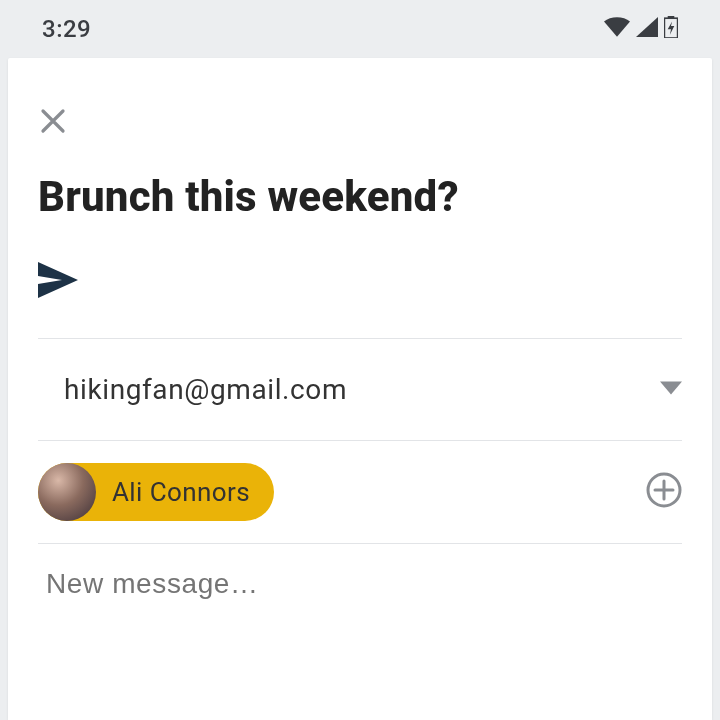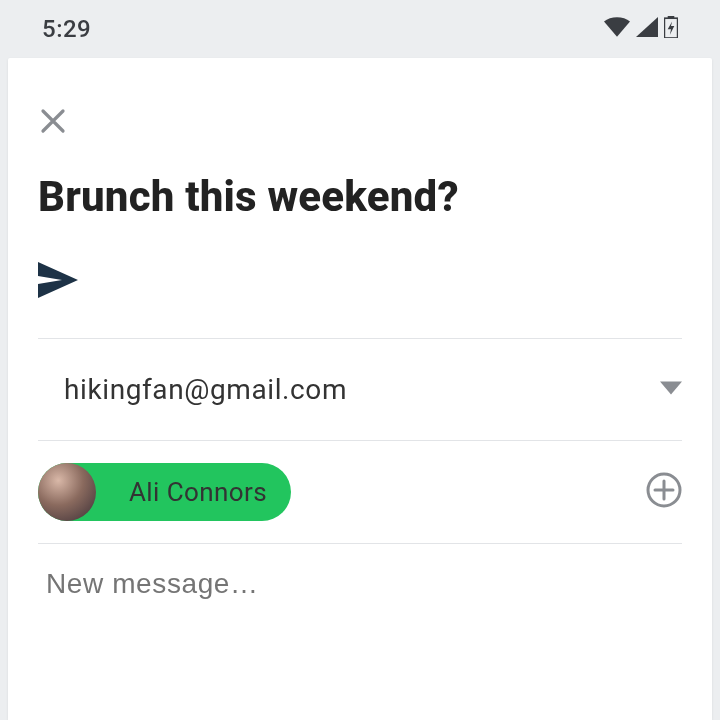--- a/index.html
+++ b/index.html
@@ -70,25 +70,25 @@
     .dropdown-caret { cursor: pointer; }
     .to-row {
       display: flex;
       align-items: center;
       justify-content: space-between;
       padding: 22px 30px 22px 30px;
     }
     .chip {
       display: inline-flex;
       align-items: center;
-      background: #22c55e;
+      background: #eab308;
       border-radius: 30px;
       height: 58px;
       padding-right: 24px;
-      gap: 33px;
+      gap: 16px;
     }
     .chip-avatar {
       width: 58px; height: 58px;
       border-radius: 50%;
       background: radial-gradient(circle at 35% 30%, #d9b8a8 0%, #8a6a5e 45%, #3a2e36 100%);
       flex-shrink: 0;
     }
     .chip-label {
       font-size: 26px;
       color: #333;
@@ -108,21 +108,21 @@
       width: 100%;
       background: transparent;
       font-family: Liberation Sans, sans-serif;
       margin-left: 8px;
     }
   </style>
 </head>
 <body>
 
 <div class="status-bar">
-  <div class="status-time">5:29</div>
+  <div class="status-time">3:29</div>
   <div class="status-icons">
     <span>
       <svg width="26" height="20" viewBox="0 0 24 18">
           <path fill="#3a3d42" d="M12 18 L0 4 C6 -1.3 18 -1.3 24 4 Z"></path>
         </svg>
     </span>
     <span>
       <svg width="22" height="20" viewBox="0 0 20 18">
           <path fill="#3a3d42" d="M0 18 L20 18 L20 0 Z"></path>
         </svg>

